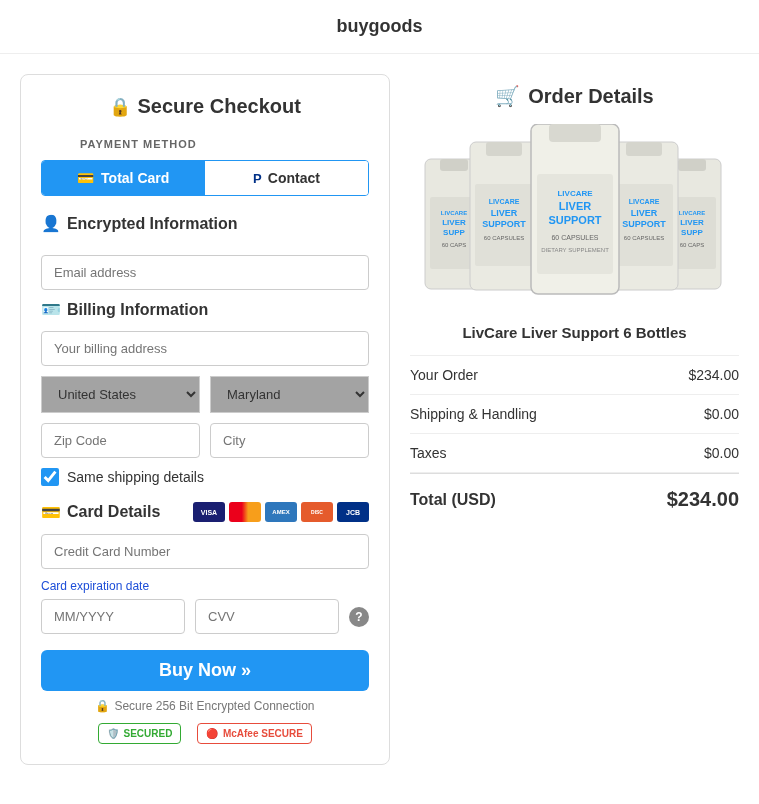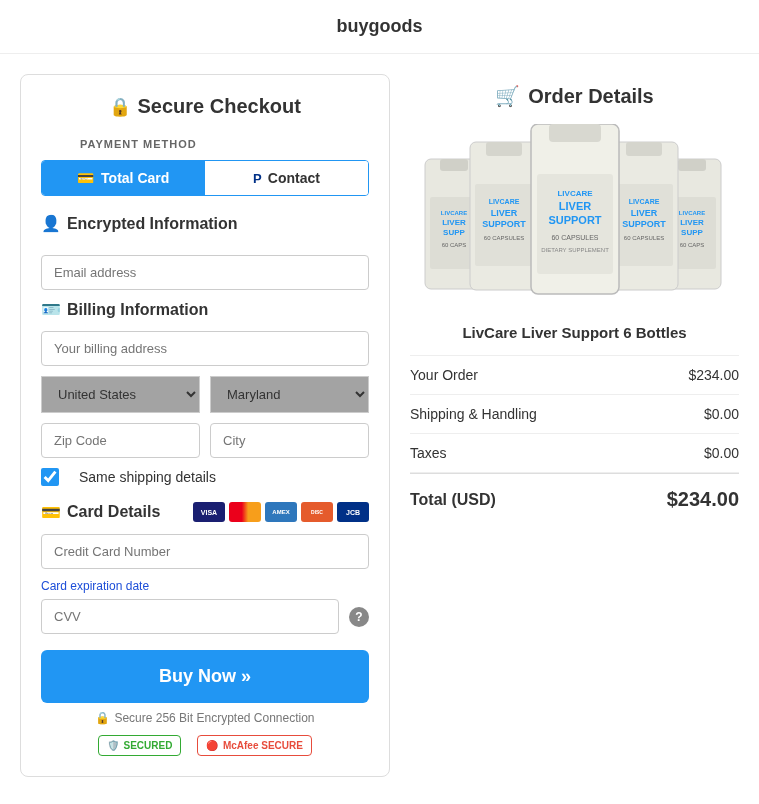--- a/index.html
+++ b/index.html
@@ -119,21 +119,21 @@
       font-size: 13px;
       color: #333;
       background: #a3a3a3;
       appearance: auto;
       cursor: pointer;
     }
 
     .checkbox-row {
       display: flex;
       align-items: center;
-      gap: 20px;
+      gap: 8px;
       margin: 10px 0 16px;
     }
 
     .checkbox-row input[type="checkbox"] {
       width: 18px;
       height: 18px;
       accent-color: #2196F3;
       cursor: pointer;
     }
 
@@ -190,21 +190,21 @@
     }
 
     .expiry-label {
       font-size: 12px;
       color: #1d4ed8;
       margin-bottom: 6px;
     }
 
     .buy-btn {
       width: 100%;
-      padding: 16px;
+      padding: 10px;
       background: #2196F3;
       color: #fff;
       font-size: 18px;
       font-weight: bold;
       border: none;
       border-radius: 6px;
       cursor: pointer;
       margin-top: 16px;
     }
 
@@ -390,20 +390,21 @@
         <div class="card-icon jcb">JCB</div>
       </div>
     </div>
 
     <div class="form-row">
       <input class="form-input" type="text" placeholder="Credit Card Number" style="">
     </div>
 
     <div class="expiry-label">Card expiration date</div>
     <div class="cvv-row">
+      <input class="form-input" type="text" style="flex: 1 1 0%;" placeholder="MM/YYYY">
       <input class="form-input" type="text" style="flex: 1 1 0%;" placeholder="CVV">
       <div class="cvv-help">?</div>
     </div>
 
     <button class="buy-btn">Buy Now »</button>
 
     <div class="secure-note">
       <span>🔒</span>
       <span>Secure 256 Bit Encrypted Connection</span>
     </div>

